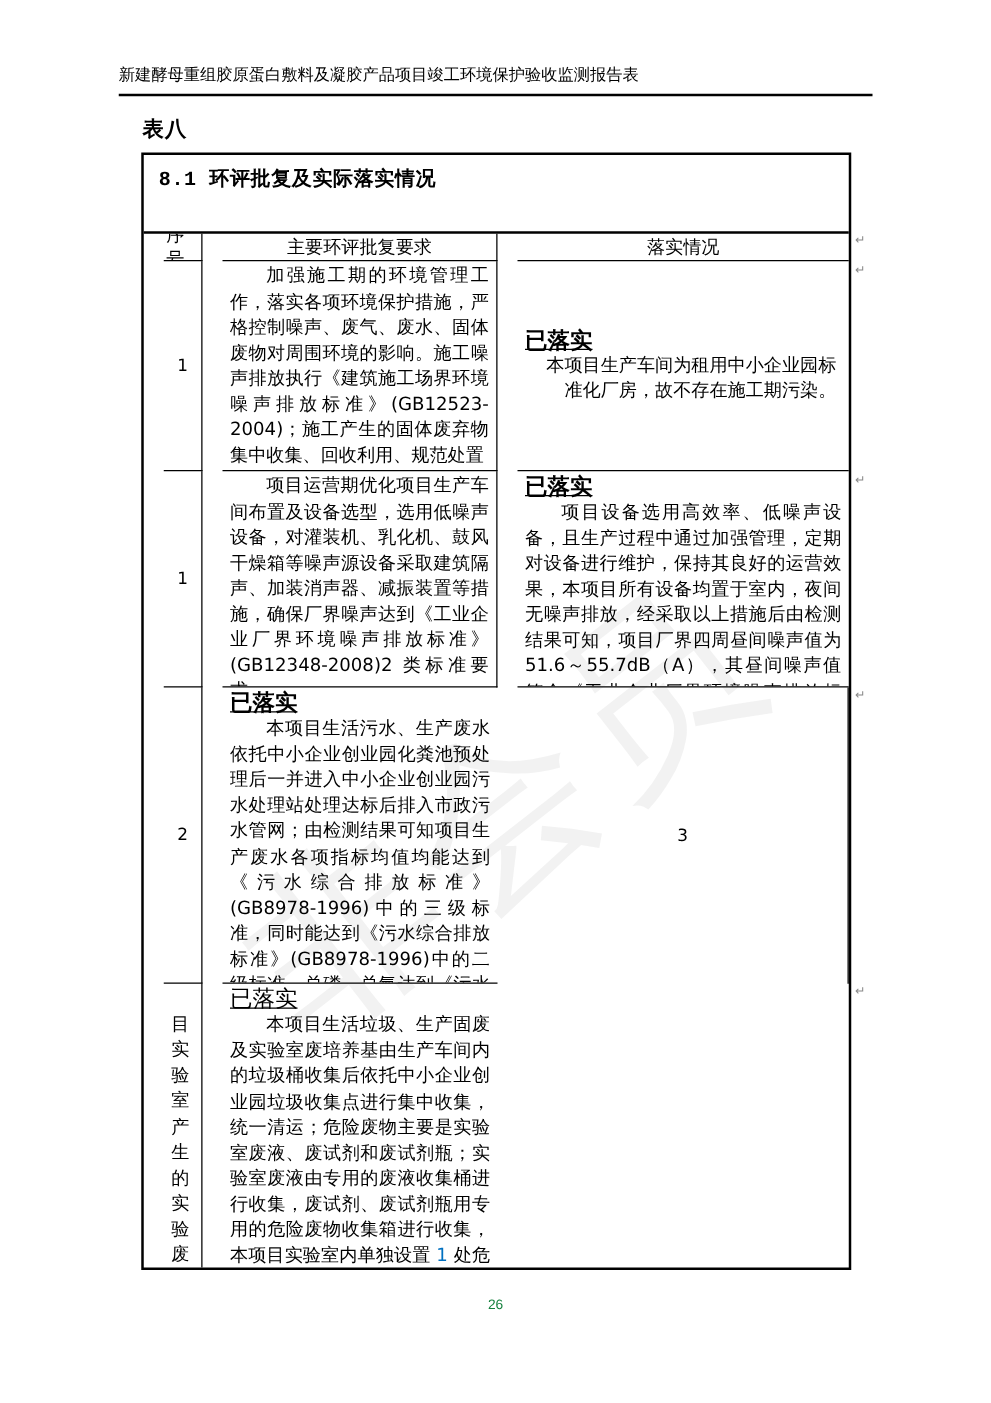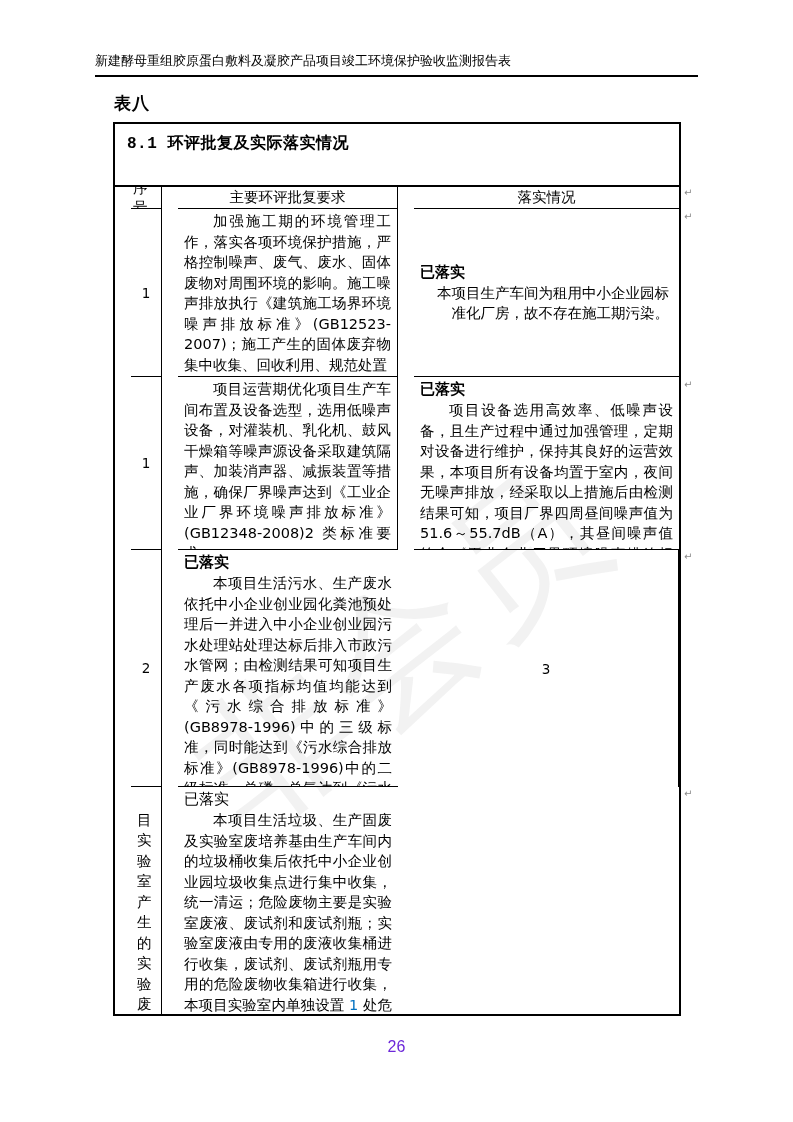--- a/index.html
+++ b/index.html
@@ -59,30 +59,30 @@
   .num {
     display: flex; align-items: center; justify-content: center;
     font-size: 13.5px;
   }
   .v-center { display: flex; flex-direction: column; justify-content: center; }
   .para {
     font-size: 14.5px; line-height: 20.5px;
     text-align: justify; text-indent: 2em;
   }
   .center-para { text-align: right; text-indent: 0; padding: 0 4px; }
-  .status-label { font-weight: bold; font-size: 15px; line-height: 21px; }
+  .status-label { font-weight: bold; font-size: 18px; line-height: 21px; text-decoration: underline; }
   .status-label.normal { font-weight: normal; }
   .blue { color: #0070C0; }
   .pmark {
     position: absolute; font-size: 10px; color: #8a8a8a; z-index: 2;
     line-height: 10px;
   }
   .page-number {
     position: absolute; top: 1038px; left: 0; width: 100%;
-    text-align: center; font-size: 16px; color: #6d28d9;
+    text-align: center; font-size: 11px; color: #15803d;
     font-family: "Liberation Sans", sans-serif;
   }
 </style>
 </head>
 <body>
 
 <div class="doc-header">新建酵母重组胶原蛋白敷料及凝胶产品项目竣工环境保护验收监测报告表</div>
 
 <div class="watermark">非会员</div>
 
@@ -93,21 +93,21 @@
   <div class="section-title">8.1  环评批复及实际落实情况</div>
 
   <div class="grid">
 
     <div class="cell th">序号</div>
     <div class="cell th">主要环评批复要求</div>
     <div class="cell th last-col">落实情况</div>
 
     <div class="cell num">1</div>
     <div class="cell">
-      <div class="para">加强施工期的环境管理工作，落实各项环境保护措施，严格控制噪声、废气、废水、固体废物对周围环境的影响。施工噪声排放执行《建筑施工场界环境噪声排放标准》(GB12523-2007)；施工产生的固体废弃物集中收集、回收利用、规范处置</div>
+      <div class="para">加强施工期的环境管理工作，落实各项环境保护措施，严格控制噪声、废气、废水、固体废物对周围环境的影响。施工噪声排放执行《建筑施工场界环境噪声排放标准》(GB12523-2004)；施工产生的固体废弃物集中收集、回收利用、规范处置</div>
     </div>
     <div class="cell last-col v-center">
       <div class="status-label">已落实</div>
       <div class="para center-para">本项目生产车间为租用中小企业园标准化厂房，故不存在施工期污染。</div>
     </div>
 
     <div class="cell num">1</div>
     <div class="cell">
       <div class="para">项目运营期优化项目生产车间布置及设备选型，选用低噪声设备，对灌装机、乳化机、鼓风干燥箱等噪声源设备采取建筑隔声、加装消声器、减振装置等措施，确保厂界噪声达到《工业企业厂界环境噪声排放标准》(GB12348-2008)2 类标准要求。</div>
     </div>

